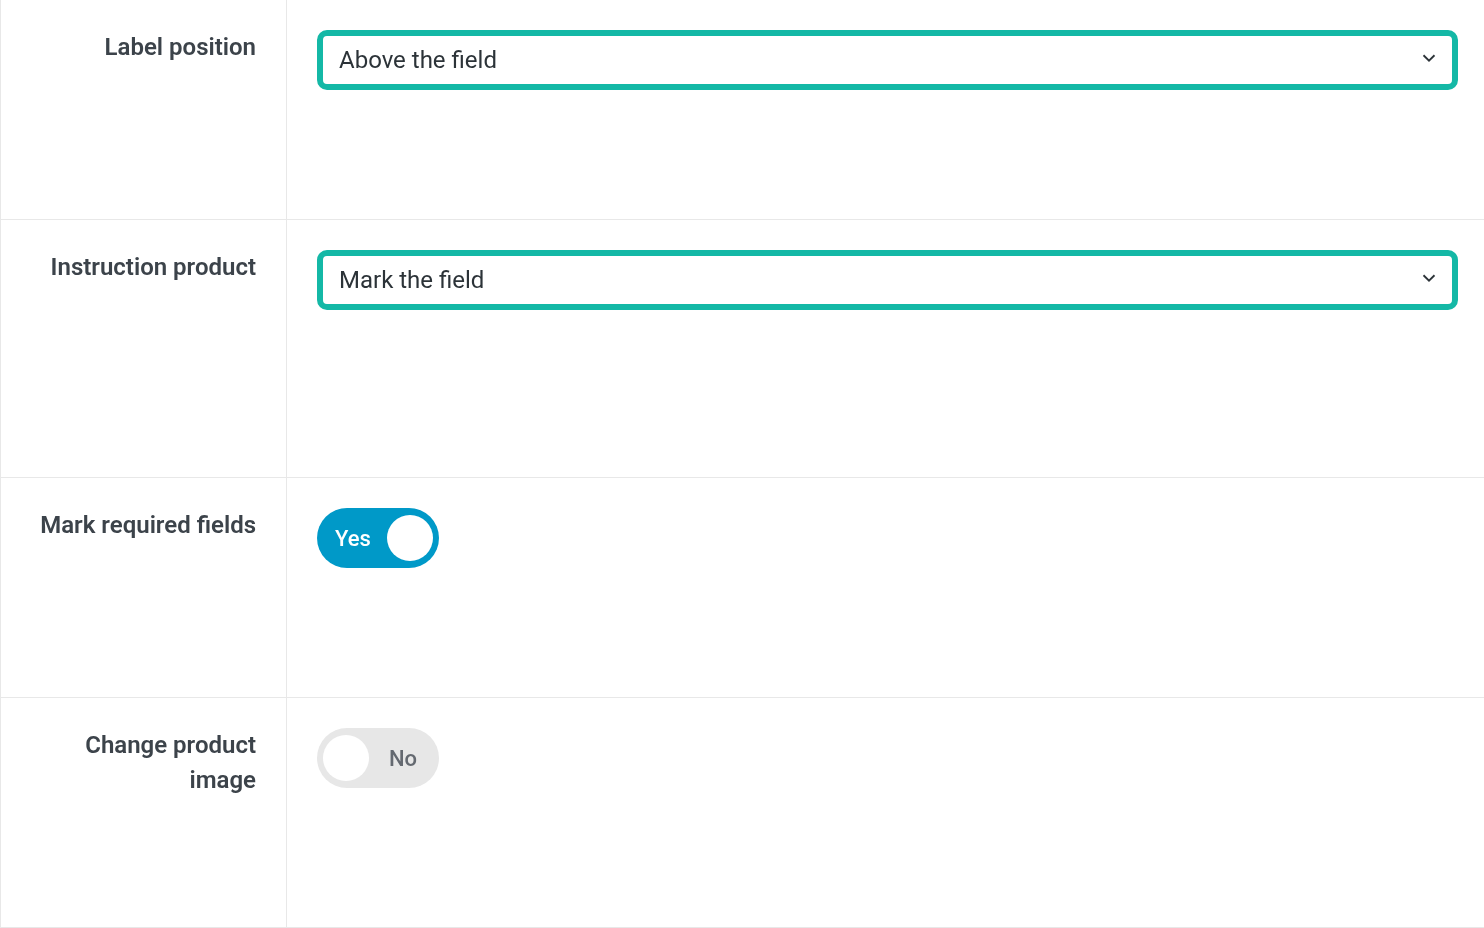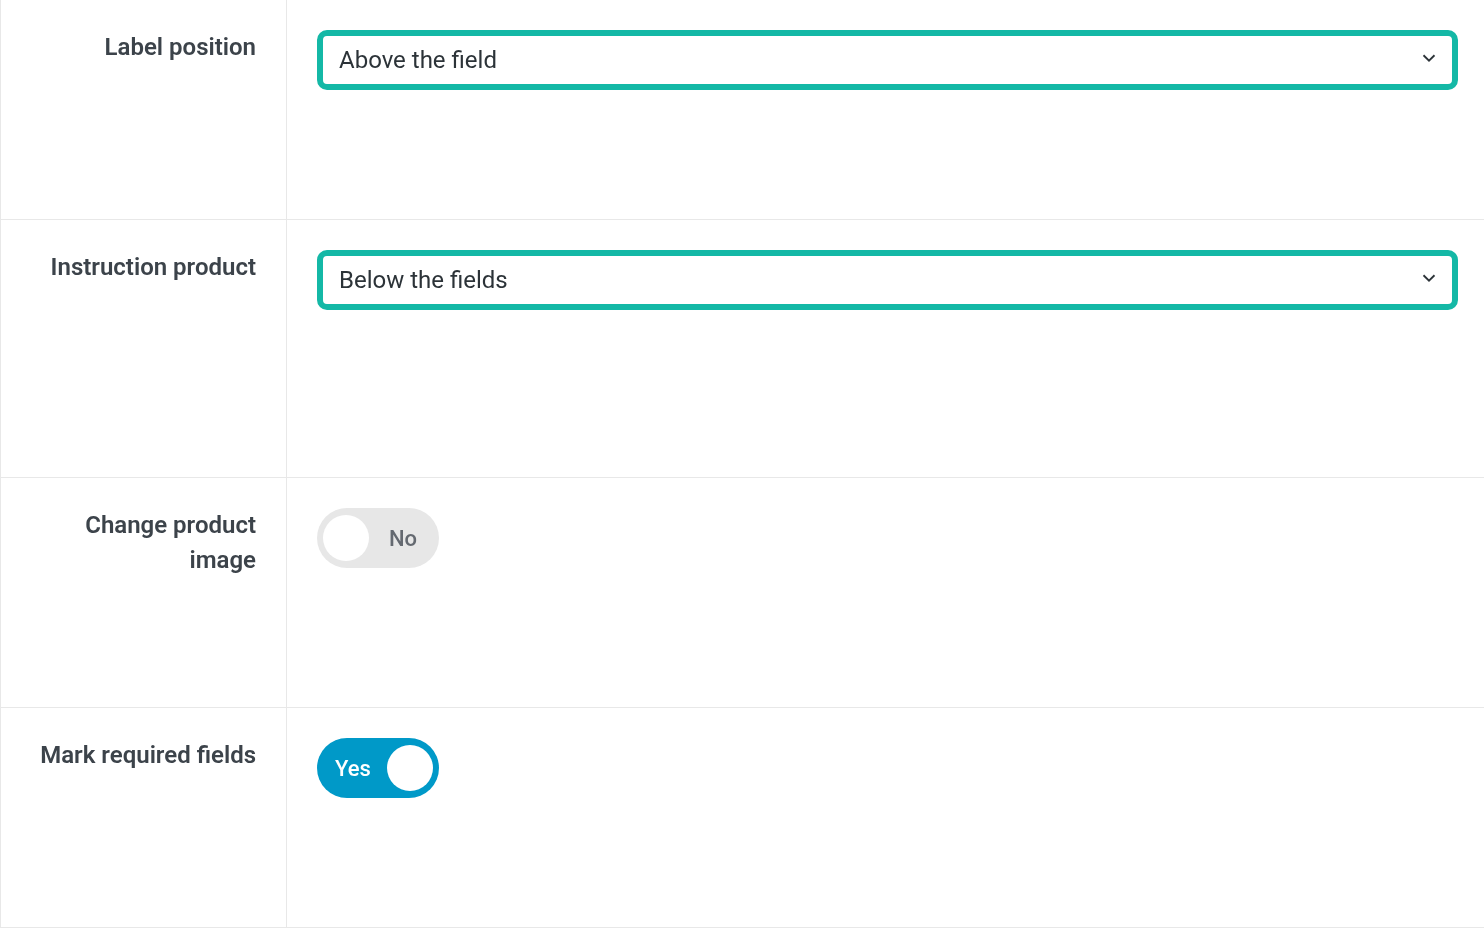--- a/index.html
+++ b/index.html
@@ -152,48 +152,48 @@
     </div>
   </div>
 
   <div class="settings-row row-2">
     <div class="label-cell">
       <div class="label-text">Instruction product</div>
     </div>
     <div class="control-cell">
       <div class="select-wrapper">
         <div class="select-box">
-          <span>Below the fields</span>
+          <span>Mark the field</span>
         </div>
         <span class="chevron-icon">
           <svg viewBox="0 0 24 24">
               <polyline points="6 9 12 15 18 9"></polyline>
             </svg>
         </span>
+      </div>
+    </div>
+  </div>
+
+  <div class="settings-row row-3">
+    <div class="label-cell">
+      <div class="label-text">Mark required fields</div>
+    </div>
+    <div class="control-cell">
+      <div class="toggle on">
+        <span class="toggle-label">Yes</span>
+        <span class="toggle-knob"></span>
       </div>
     </div>
   </div>
 
   <div class="settings-row row-4">
     <div class="label-cell">
       <div class="label-text">Change product image</div>
     </div>
     <div class="control-cell">
       <div class="toggle off">
         <span class="toggle-knob"></span>
         <span class="toggle-label">No</span>
       </div>
     </div>
   </div>
 
-  <div class="settings-row row-3">
-    <div class="label-cell">
-      <div class="label-text">Mark required fields</div>
-    </div>
-    <div class="control-cell">
-      <div class="toggle on">
-        <span class="toggle-label">Yes</span>
-        <span class="toggle-knob"></span>
-      </div>
-    </div>
-  </div>
-
 </div>
 
 </body></html>

